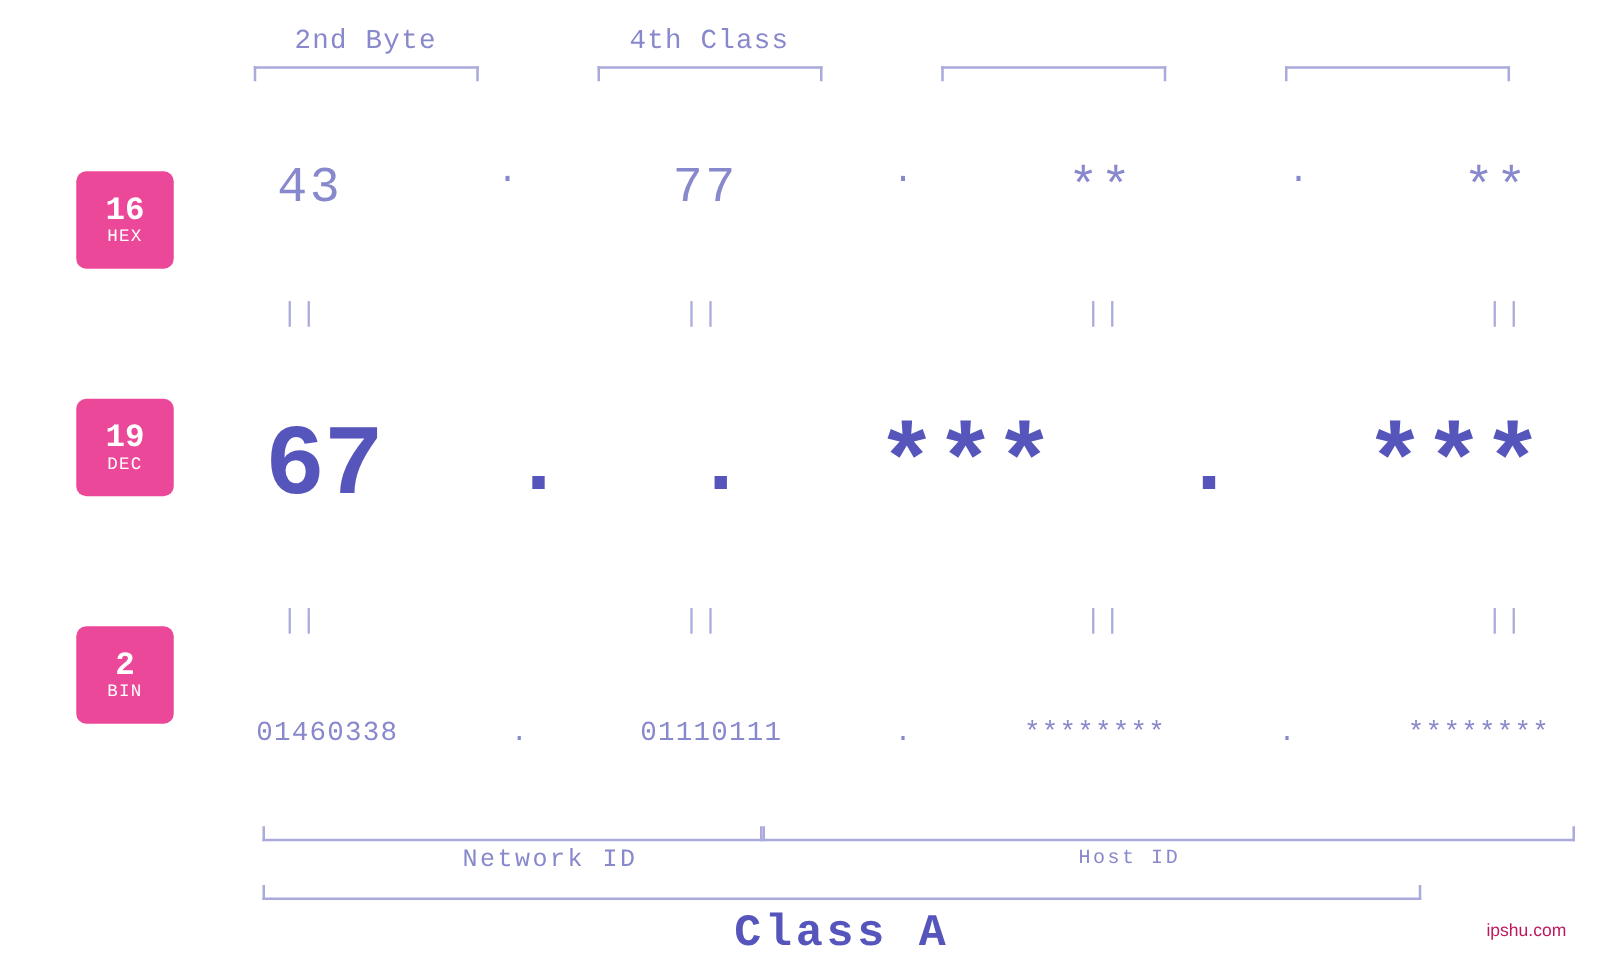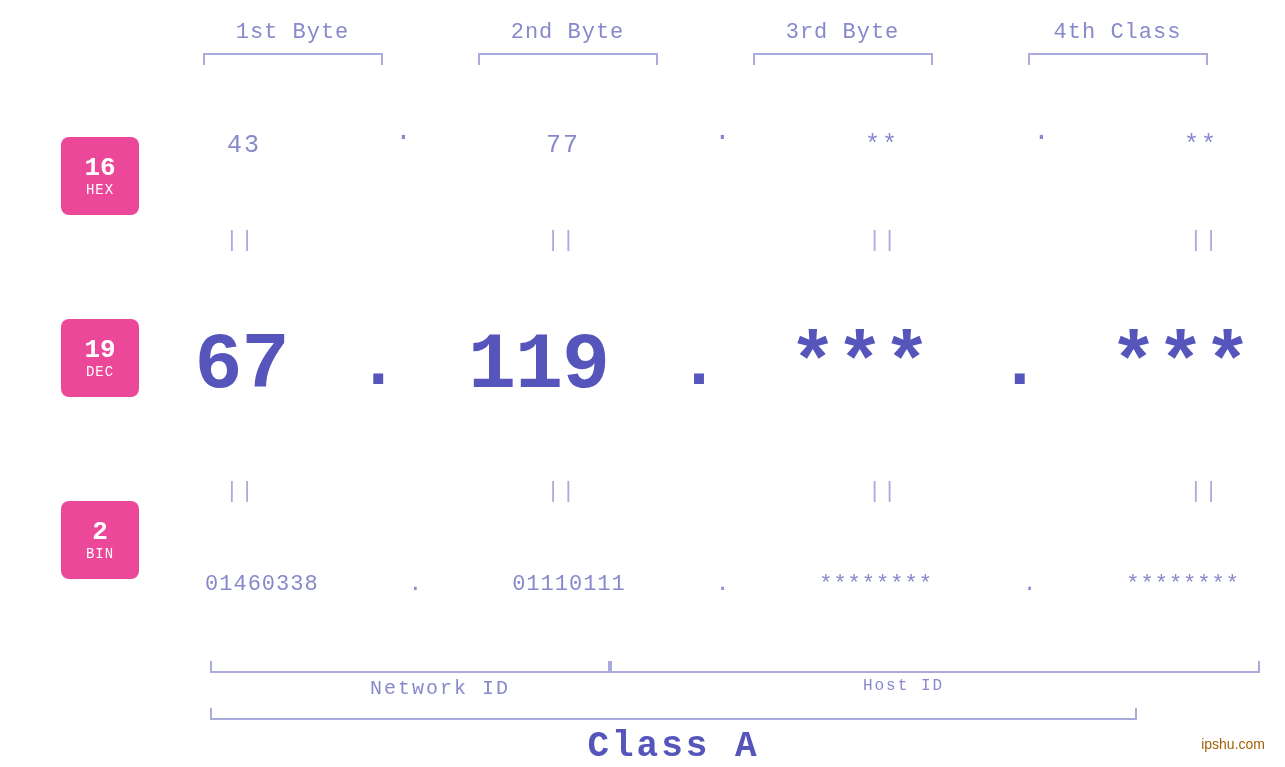--- a/index.html
+++ b/index.html
@@ -85,21 +85,21 @@
       line-height: 1.1;
     }
 
     .badge-label {
       font-size: 14px;
       font-weight: 400;
       letter-spacing: 1px;
     }
 
     .hex-value {
-      font-size: 25px;
+      font-size: 40px;
       color: #8888cc;
       letter-spacing: 2px;
       margin-top: 27px;
     }
 
     .hex-dot {
       font-size: 28px;
       color: #8888cc;
     }
 
@@ -130,36 +130,34 @@
     }
 
     .bin-dot {
       font-size: 22px;
       color: #8888cc;
     }
 
     .watermark {
       position: absolute;
       bottom: 15px;
-      right: 20px;
-      color: #a16207;
+      right: 32px;
+      color: #be185d;
       font-size: 14px;
       font-family: Arial, sans-serif;
     }
 
   </style>
 </head>
 <body>
 
 <div class="main-container">
 
   <div class="header-row">
-    <div class="byte-header">1st Byte</div>
     <div class="byte-header">2nd Byte</div>
-    <div class="byte-header">3rd Byte</div>
     <div class="byte-header">4th Class</div>
   </div>
 
   <div class="bracket-row">
     <div class="bracket">
       <div class="bracket-line bracket-line-1"></div>
     </div>
     <div class="bracket">
       <div class="bracket-line bracket-line-2"></div>
     </div>
@@ -206,21 +204,20 @@
         <span class="eq-sign">||</span>
         <span style="width:30px;"></span>
         <span class="eq-sign">||</span>
         <span style="width:30px;"></span>
         <span class="eq-sign">||</span>
       </div>
 
       <div style="display:flex; align-items:center; justify-content:space-around;">
         <span class="dec-value">67</span>
         <span class="dec-dot">.</span>
-        <span class="dec-value">119</span>
         <span class="dec-dot">.</span>
         <span class="dec-value">***</span>
         <span class="dec-dot">.</span>
         <span class="dec-value">***</span>
       </div>
 
       <div style="display:flex; align-items:center; justify-content:space-around;">
         <span class="eq-sign">||</span>
         <span style="width:30px;"></span>
         <span class="eq-sign">||</span>

